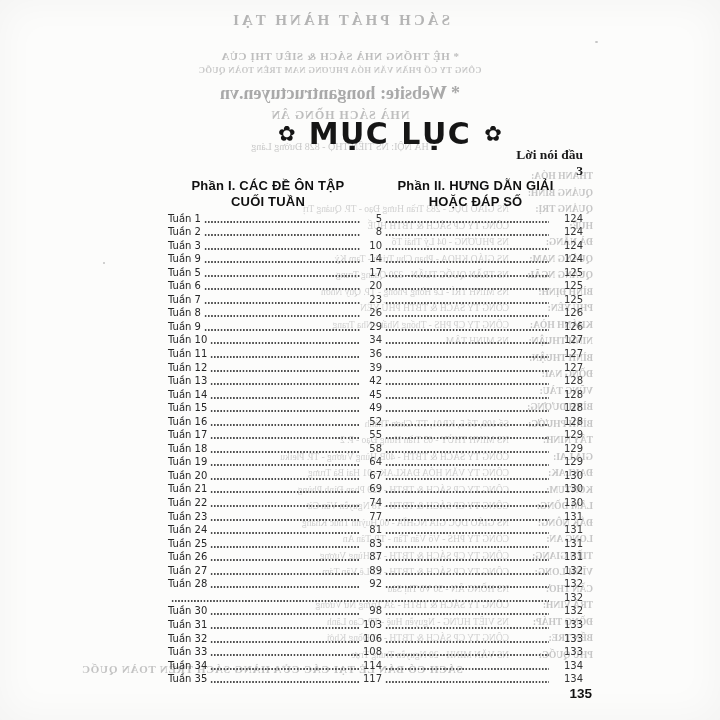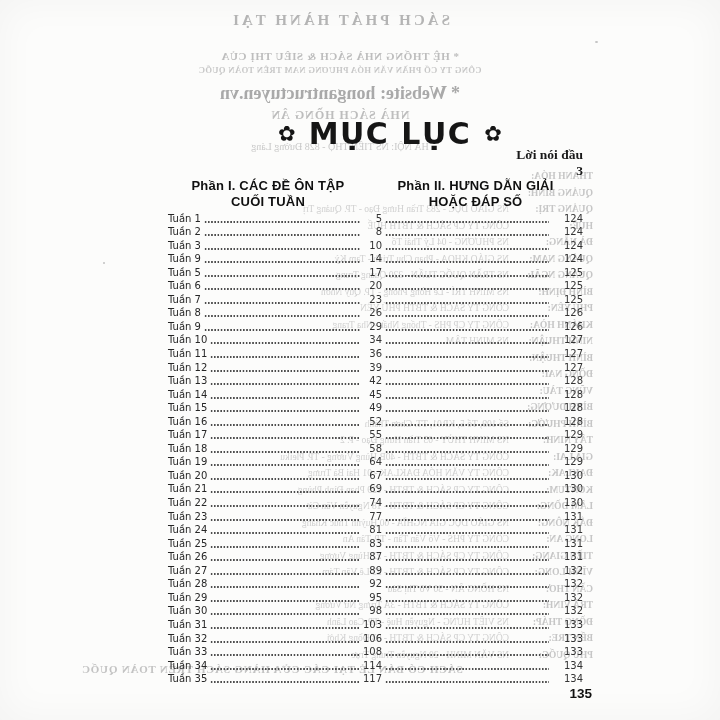--- a/index.html
+++ b/index.html
@@ -472,25 +472,20 @@
         <div class="row">
           <span class="seg">
             <span class="lbl">Tuần 28</span>
             <span class="dots"></span>
             <span class="mid">92</span>
           </span>
           <span class="dots"></span>
           <span class="rnum">132</span>
         </div>
         <div class="row">
-          <span class="seg">
-            <span class="lbl">Tuần 29</span>
-            <span class="dots"></span>
-            <span class="mid">95</span>
-          </span>
           <span class="dots"></span>
           <span class="rnum">132</span>
         </div>
         <div class="row">
           <span class="seg">
             <span class="lbl">Tuần 30</span>
             <span class="dots"></span>
             <span class="mid">98</span>
           </span>
           <span class="dots"></span>

